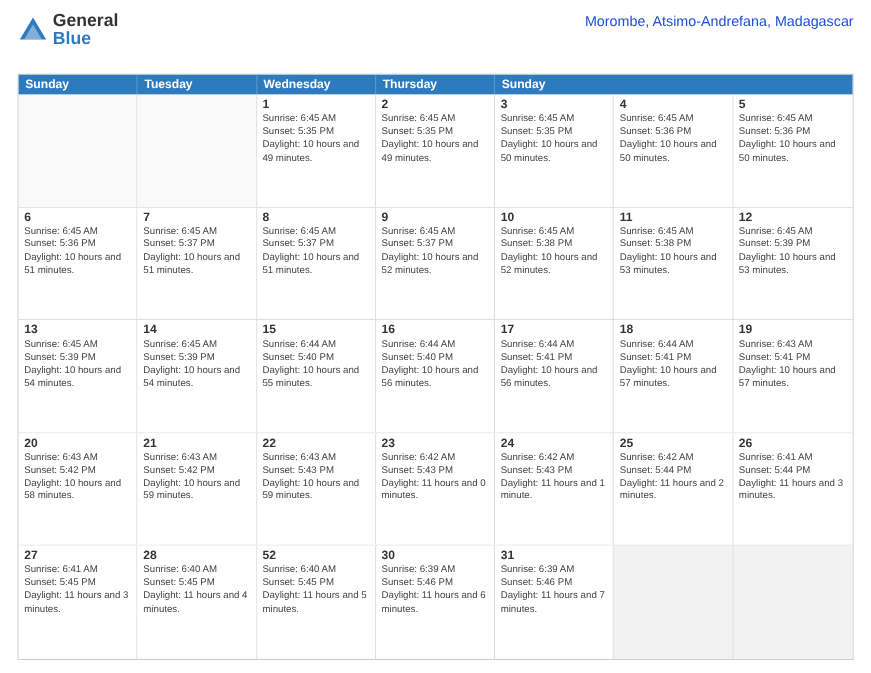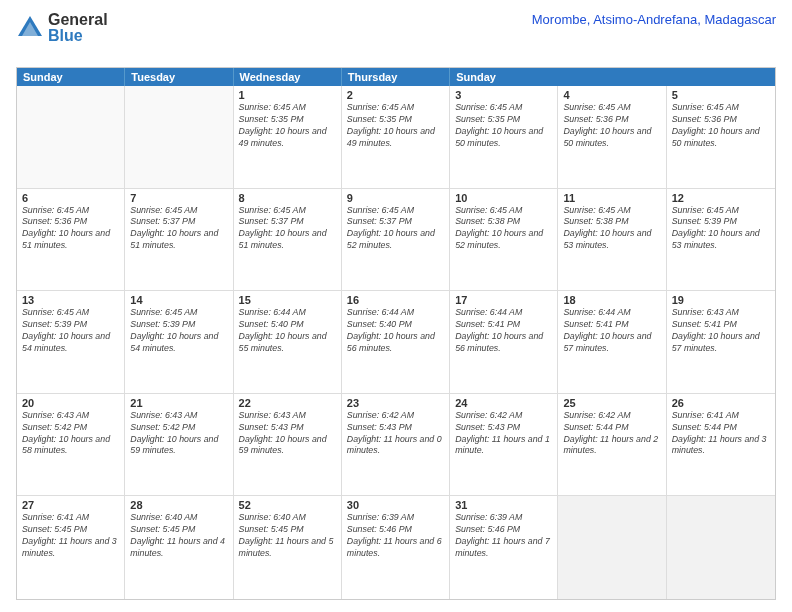--- a/index.html
+++ b/index.html
@@ -105,21 +105,20 @@
     .day-number {
       font-size: 11px;
       font-weight: bold;
       color: #333;
       margin-bottom: 1px;
     }
     .day-info {
       font-size: 8.8px;
       color: #444;
       line-height: 1.35;
-      font-style: italic;
     }
   </style>
 </head>
 <body>
 
 <div class="page">
   <div class="header">
     <div class="logo">
       <svg class="logo-icon" viewBox="0 0 28 28">
         <polygon points="14,2 26,22 2,22" fill="#2e7abf"></polygon>

